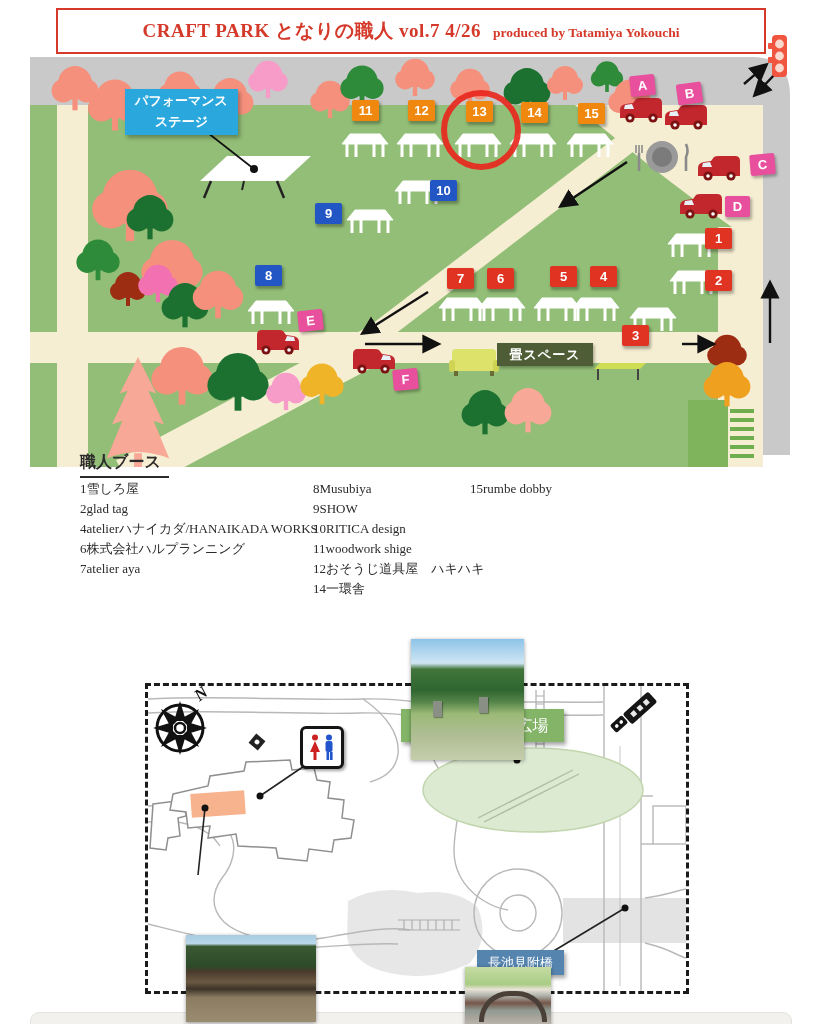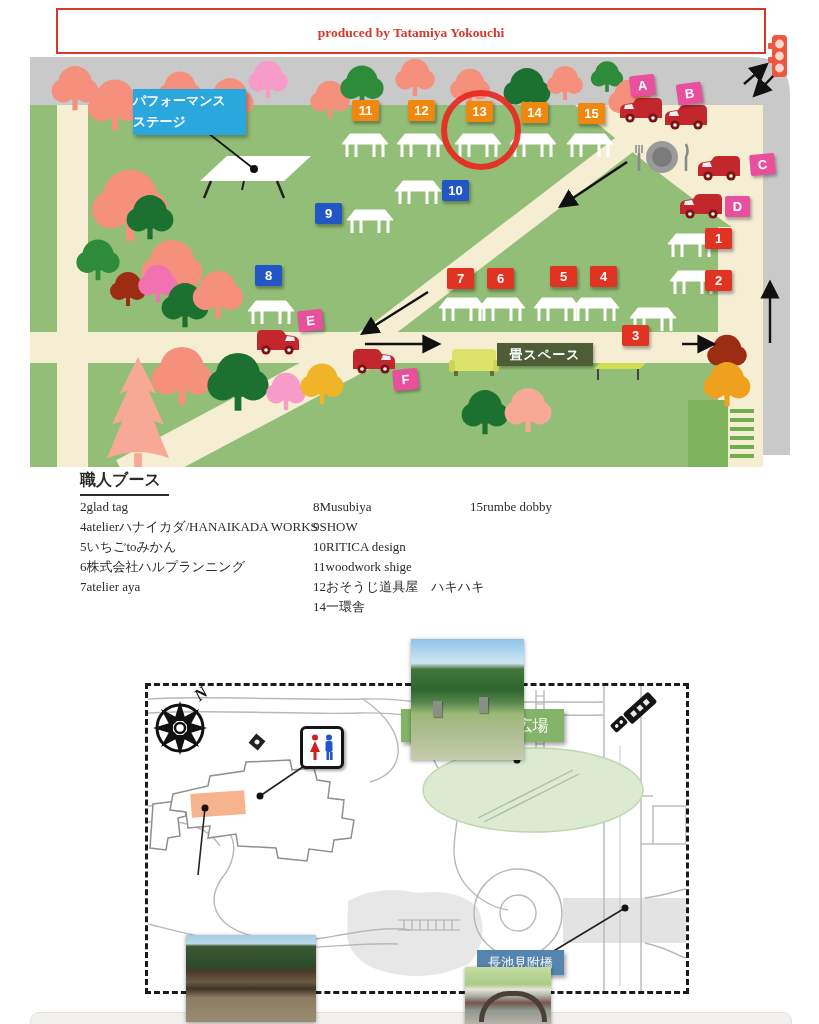--- a/index.html
+++ b/index.html
@@ -13,29 +13,29 @@
   .header .t-sub{color:var(--header-red);font:700 13.5px "Liberation Serif",serif;padding-top:4px;}
   
   .park-map{position:absolute;left:30px;top:57px;width:760px;height:410px;}
   .park-map svg.base{position:absolute;left:0;top:0;}
   .booth{position:absolute;width:27px;height:21px;border-radius:2px;color:#fff;text-align:center;
          font:700 13px/21px "Liberation Sans",sans-serif;box-shadow:1.5px 2.5px 3px rgba(0,0,0,.3);}
   .booth.orange{background:var(--booth-orange);}
   .booth.blue{background:var(--booth-blue);}
   .booth.red{background:var(--booth-red);}
   .booth.pink{background:var(--booth-pink);width:25px;}
-  .stage-label{position:absolute;left:103px;top:32px;width:113px;height:46px;background:var(--stage-blue);
-         color:#fff;font:700 13px/1.6 "Liberation Sans",sans-serif;text-align:left;
+  .stage-label{position:absolute;left:95px;top:32px;width:113px;height:46px;background:var(--stage-blue);
+         color:#fff;font:700 13px/1.6 "Liberation Sans",sans-serif;text-align:center;
          display:flex;flex-direction:column;justify-content:center;box-shadow:2px 3px 4px rgba(0,0,0,.3);}
   .tatami-label{position:absolute;left:467px;top:286px;width:96px;height:23px;background:var(--tatami-green);
          color:#fff;font:600 13px/23px "Liberation Sans",sans-serif;text-align:center;letter-spacing:1px;
          box-shadow:1.5px 2px 3px rgba(0,0,0,.3);}
   .traffic-light{position:absolute;left:735px;top:-26px;width:28px;height:56px;}
   
-  .vendors{position:absolute;left:80px;top:470px;width:690px;height:170px;color:#2b2b2b;
+  .vendors{position:absolute;left:80px;top:452px;width:690px;height:170px;color:#2b2b2b;
            font-family:"Liberation Serif",serif;}
   .vendors .v-title{position:absolute;left:0;top:0;font:700 16px "Liberation Serif",serif;
            border-bottom:2.5px solid #2b2b2b;padding:0 8px 3px 0;}
   .v-col{position:absolute;top:27px;}
   .v-col.c1{left:0;width:232px;}
   .v-col.c2{left:233px;width:236px;}
   .v-col.c3{left:390px;width:150px;}
   .vi{height:20px;line-height:20px;font-size:13px;white-space:nowrap;}
   .hl{border-bottom:2.5px solid var(--underline-red);padding-right:14px;}
   
@@ -66,20 +66,21 @@
       border-radius:30px 30px 0 0;background:transparent;}
   .footer-band{position:absolute;left:30px;top:1012px;width:760px;height:12px;background:#f2f1ee;
       border:1px solid #e3e2df;border-radius:9px 9px 0 0;}
 </style>
 </head>
 <body>
 
 <div class="canvas">
 
   <div class="header">
+    <span class="t-main">CRAFT PARK となりの職人 vol.7 4/26</span>
     <span class="t-sub">produced by Tatamiya Yokouchi</span>
   </div>
 
   <div class="park-map">
     <svg class="base" width="760" height="410" viewBox="0 0 760 410">
       <defs>
         <g id="tree">
           <circle cx="0" cy="0" r="13"></circle>
             <circle cx="-9" cy="6" r="9"></circle>
             <circle cx="9" cy="6" r="9"></circle>
@@ -230,21 +231,21 @@
       </g>
 
       <circle cx="451" cy="73" r="37" fill="none" stroke="#e8281e" stroke-width="6" opacity=".92"></circle>
     </svg>
 
     <div class="booth orange" style="left:322px;top:43px">11</div>
     <div class="booth orange" style="left:378px;top:43px">12</div>
     <div class="booth orange" style="left:436px;top:44px">13</div>
     <div class="booth orange" style="left:491px;top:45px">14</div>
     <div class="booth orange" style="left:548px;top:46px">15</div>
-    <div class="booth blue" style="left:412px;top:123px">10</div>
+    <div class="booth blue" style="left:400px;top:123px">10</div>
     <div class="booth blue" style="left:285px;top:146px">9</div>
     <div class="booth blue" style="left:225px;top:208px">8</div>
     <div class="booth red" style="left:417px;top:211px">7</div>
     <div class="booth red" style="left:457px;top:211px">6</div>
     <div class="booth red" style="left:520px;top:209px">5</div>
     <div class="booth red" style="left:560px;top:209px">4</div>
     <div class="booth red" style="left:675px;top:171px">1</div>
     <div class="booth red" style="left:675px;top:213px">2</div>
     <div class="booth red" style="left:592px;top:268px">3</div>
     <div class="booth pink" style="left:600px;top:18px;transform:rotate(-6deg)">A</div>
@@ -268,23 +269,23 @@
         <circle cx="14.5" cy="13" r="4.4" fill="#fbd9cf"></circle>
         <circle cx="14.5" cy="25" r="4.4" fill="#fbd9cf"></circle>
         <circle cx="14.5" cy="37" r="4.4" fill="#fbd9cf"></circle>
       </svg>
     </div>
   </div>
 
   <div class="vendors">
     <div class="v-title">職人ブース</div>
     <div class="v-col c1">
+      <div class="vi">1雪しろ屋</div>
       <div class="vi">2glad tag</div>
       <div class="vi">4atelierハナイカダ/HANAIKADA WORKS</div>
-      <div class="vi">5いちごtoみかん</div>
       <div class="vi">6株式会社ハルプランニング</div>
       <div class="vi">7atelier aya</div>
     </div>
     <div class="v-col c2">
       <div class="vi">8Musubiya</div>
       <div class="vi">9SHOW</div>
       <div class="vi">10RITICA design</div>
       <div class="vi">11woodwork shige</div>
       <div class="vi">12おそうじ道具屋　ハキハキ</div>
       <div class="vi">14一環舎</div>

